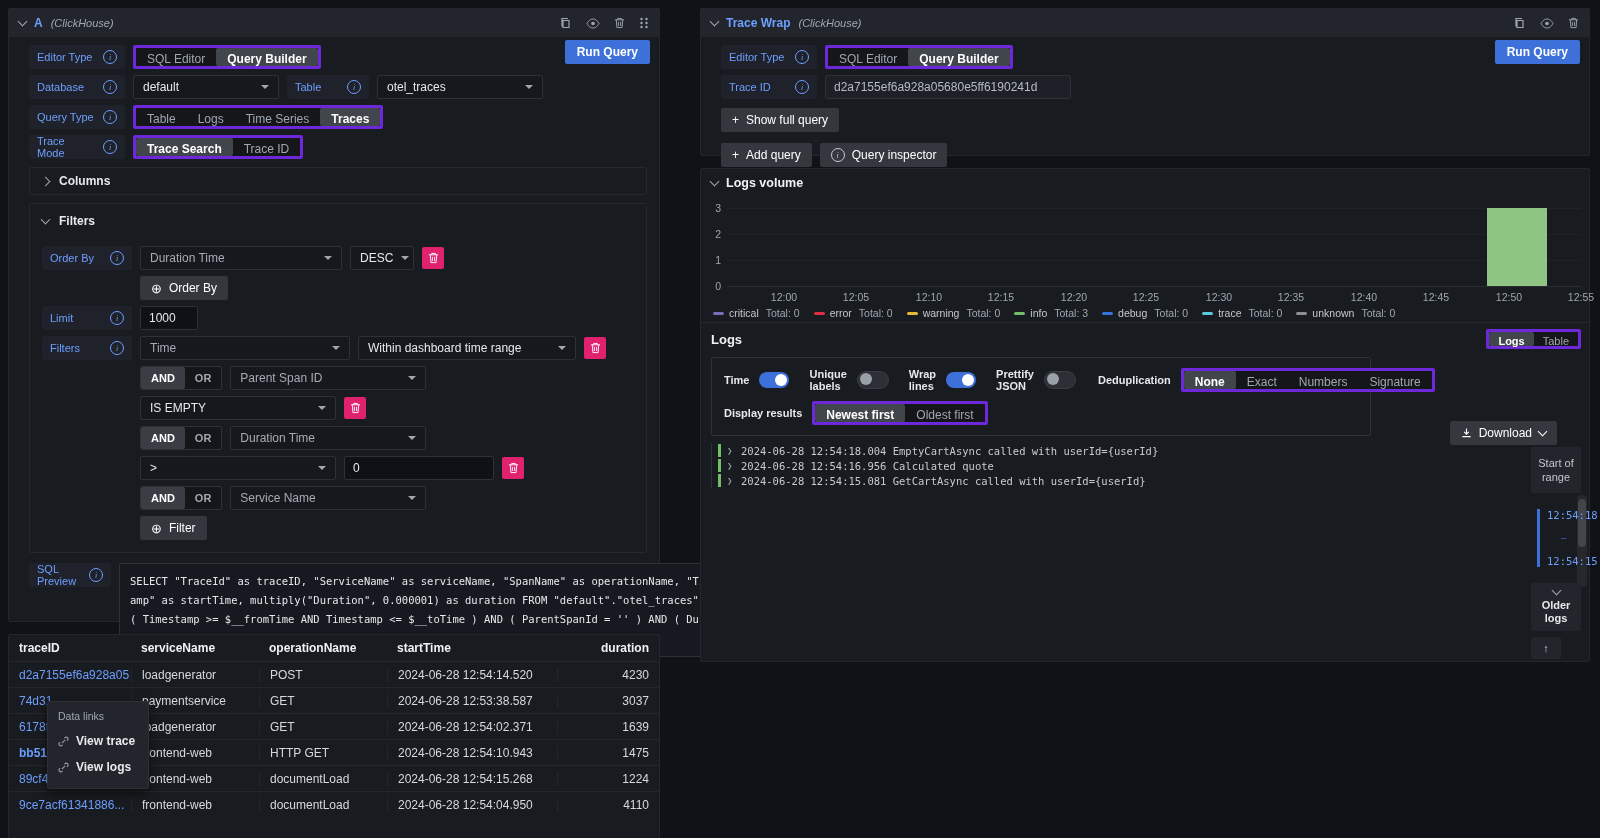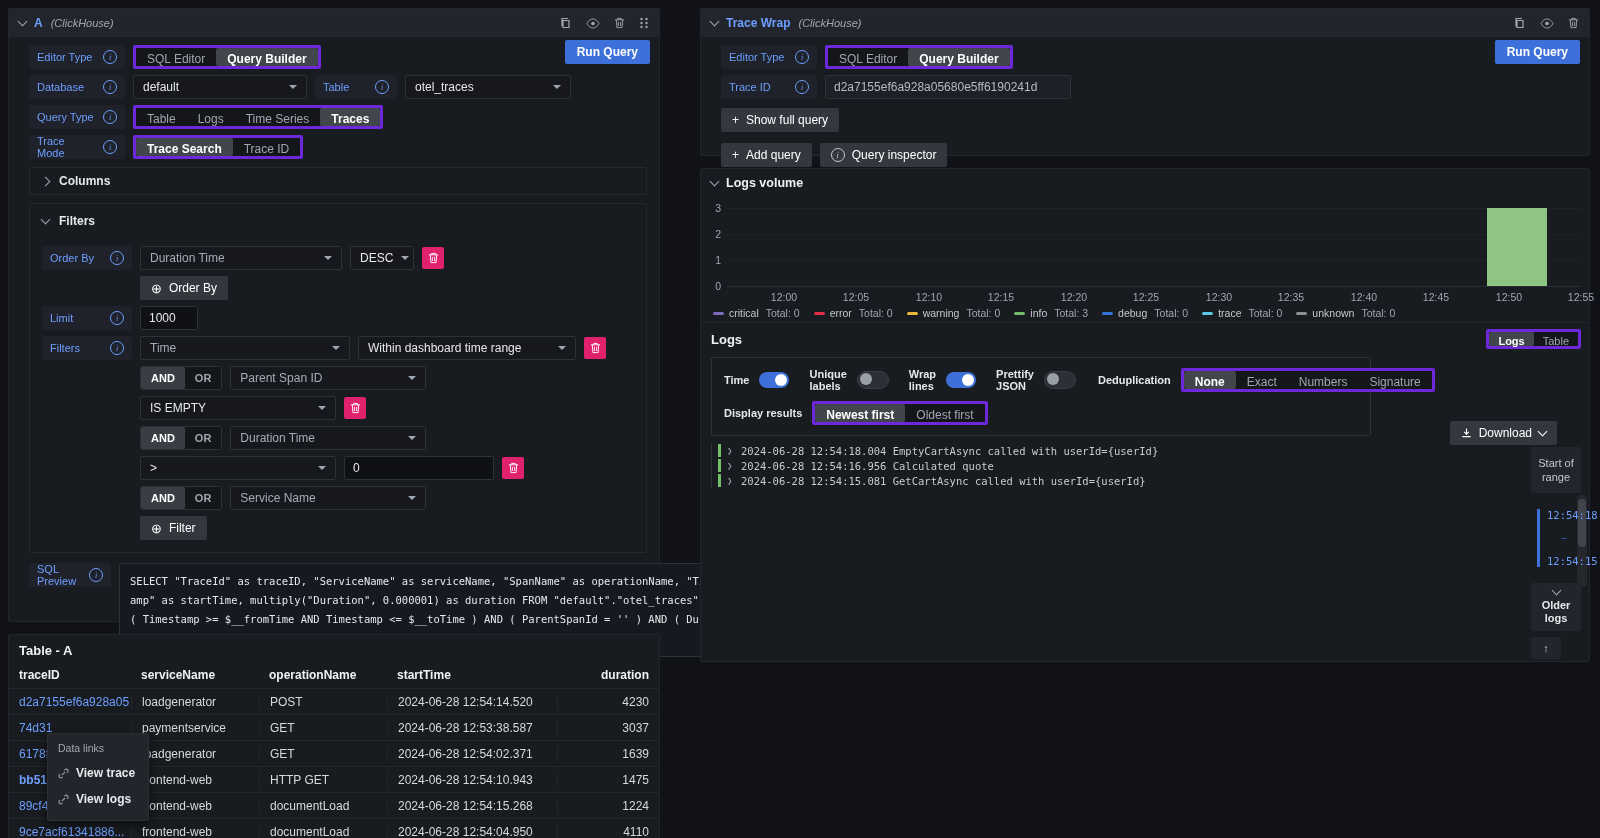--- a/index.html
+++ b/index.html
@@ -42,21 +42,21 @@
   
   .thead{display:flex;font-weight:bold;color:#f0f1f3;font-size:12px;height:26px;align-items:center;}
   .trow{display:flex;align-items:center;height:25px;border-top:1px solid #23262c;font-size:12px;color:#d8d9df;}
   .c1{width:122px;padding-left:10px;box-sizing:border-box;overflow:hidden;white-space:nowrap;}
   .c2{width:128px;padding-left:10px;box-sizing:border-box;border-left:1px solid #23262c;}
   .c3{width:128px;padding-left:10px;box-sizing:border-box;border-left:1px solid #23262c;}
   .c4{width:170px;padding-left:10px;box-sizing:border-box;border-left:1px solid #23262c;}
   .c5{flex:1;text-align:right;padding-right:10px;border-left:1px solid #23262c;box-sizing:border-box;}
   .link{color:#6e9fff;}
   .ctxmenu{position:absolute;left:38px;top:66px;width:100px;background:#22252b;border:1px solid #2c3034;
-    border-radius:2px;box-shadow:0 4px 10px rgba(0,0,0,.5);padding:6px 0 8px 0;z-index:5;margin-top:32px;}
+    border-radius:2px;box-shadow:0 4px 10px rgba(0,0,0,.5);padding:6px 0 8px 0;z-index:5;}
   .ctxmenu .mt{color:#9fa7b3;font-size:10.5px;padding:2px 10px 6px 10px;}
   .ctxmenu .mi{display:flex;align-items:center;gap:7px;color:#e7e8ec;font-size:12px;font-weight:bold;padding:6px 10px;}
   
   .ylab{position:absolute;left:4px;width:16px;text-align:right;color:#9fa7b3;font-size:10.5px;}
   .gline{position:absolute;left:0;right:0;height:1px;background:#1f2227;}
   .xt{position:absolute;top:122px;transform:translateX(-50%);color:#9fa7b3;font-size:10.5px;white-space:nowrap;}
   .leg{position:absolute;left:12px;top:138px;right:6px;display:flex;gap:14px;align-items:center;font-size:10.5px;color:#c4c7cd;white-space:nowrap;overflow:hidden;}
   .leg .it{display:flex;align-items:center;gap:5px;}
   .leg .sw{width:11px;height:3px;border-radius:2px;display:inline-block;}
   .leg .tot{color:#9fa7b3;margin-left:2px;}
@@ -115,21 +115,21 @@
       <span class="seg">
         <span class="opt">SQL Editor</span>
         <span class="opt active">Query Builder</span>
       </span>
     </div>
     <div class="row">
       <span class="chip" style="width:96px;">
           <span>Database</span>
           <span class="info">i</span>
         </span>
-      <span class="sel val" style="width:174px;">
+      <span class="sel val" style="width:146px;">
           <span>default</span>
           <span class="car"></span>
         </span>
       <span class="chip" style="width:80px;">
           <span>Table</span>
           <span class="info">i</span>
         </span>
       <span class="sel val" style="width:166px;">
           <span>otel_traces</span>
           <span class="car"></span>
@@ -295,21 +295,20 @@
         </span>
       <span class="btn2">
           <span class="info" style="margin:0;border-color:#c7c9cf;color:#c7c9cf;">i</span>
           <span>Query inspector</span>
         </span>
     </div>
   </div>
 </div>
 
 <div class="panel" style="left:8px;top:634px;width:652px;height:230px;overflow:hidden;">
-  <div style="padding:8px 0 4px 10px;font-weight:bold;color:#f0f1f3;font-size:13px;">Table - A</div>
   <div class="thead">
     <span class="c1">traceID</span>
     <span class="c2" style="border:none;">serviceName</span>
     <span class="c3" style="border:none;">operationName</span>
     <span class="c4" style="border:none;">startTime</span>
     <span class="c5" style="border:none;">duration</span>
   </div>
   <div class="trow">
     <span class="c1 link">d2a7155ef6a928a05</span>
     <span class="c2">loadgenerator</span>

